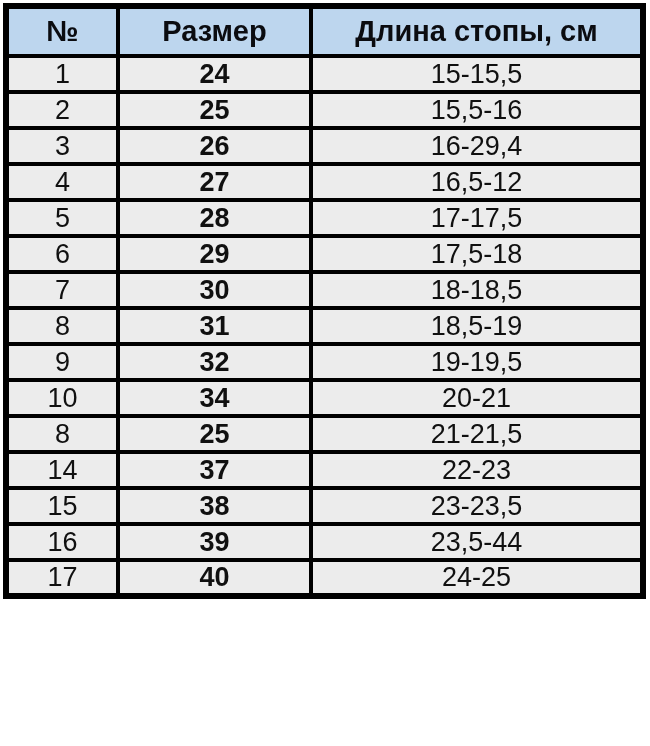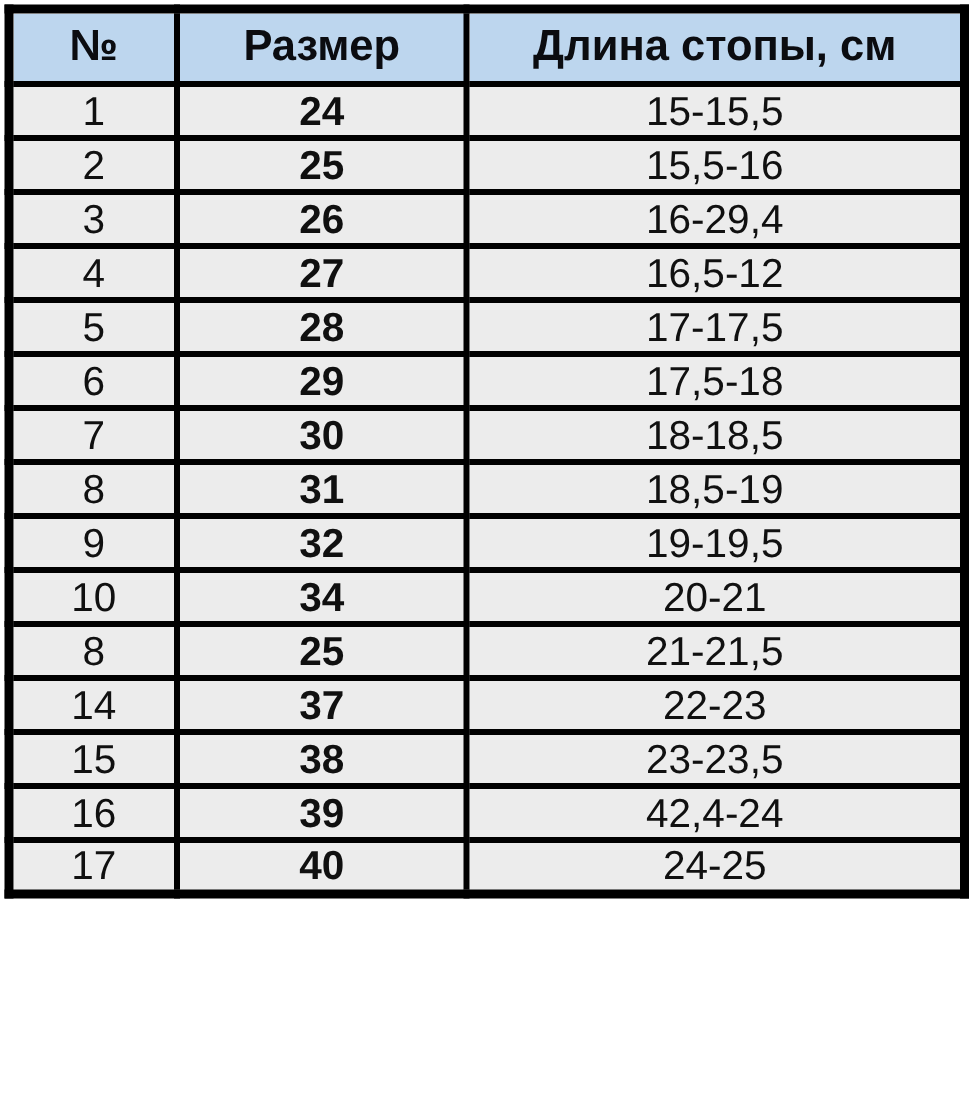--- a/index.html
+++ b/index.html
@@ -159,21 +159,21 @@
 
   <tr>
     <td class="c-num">15</td>
     <td class="c-size">38</td>
     <td class="c-len">23-23,5</td>
   </tr>
 
   <tr>
     <td class="c-num">16</td>
     <td class="c-size">39</td>
-    <td class="c-len">42,4-24</td>
+    <td class="c-len">23,5-44</td>
   </tr>
 
   <tr>
     <td class="c-num">17</td>
     <td class="c-size">40</td>
     <td class="c-len">24-25</td>
   </tr>
 </tbody>
   </table>
 </div>

